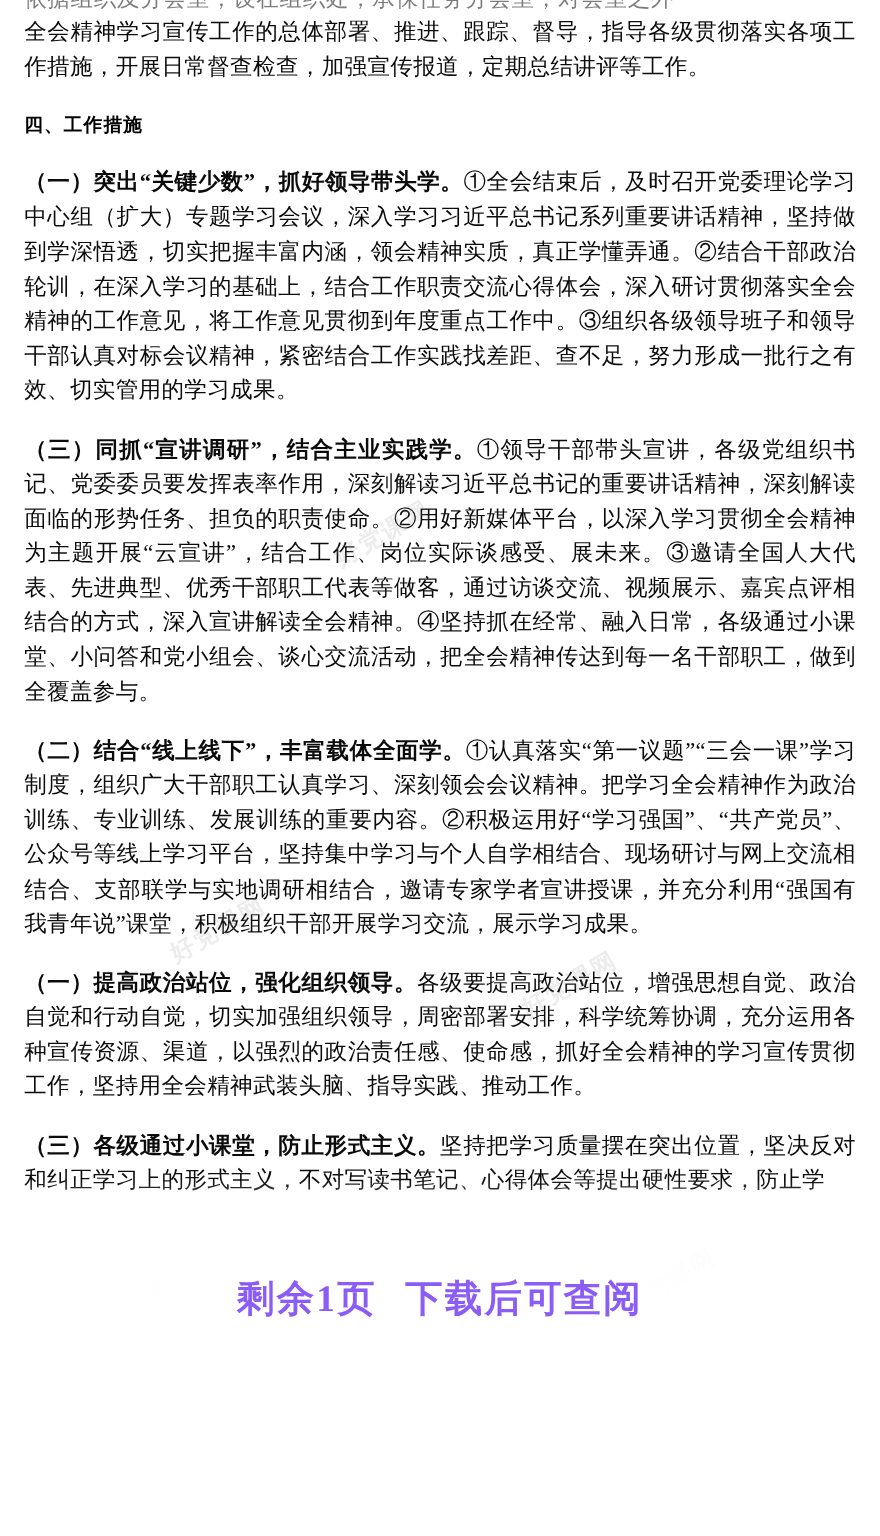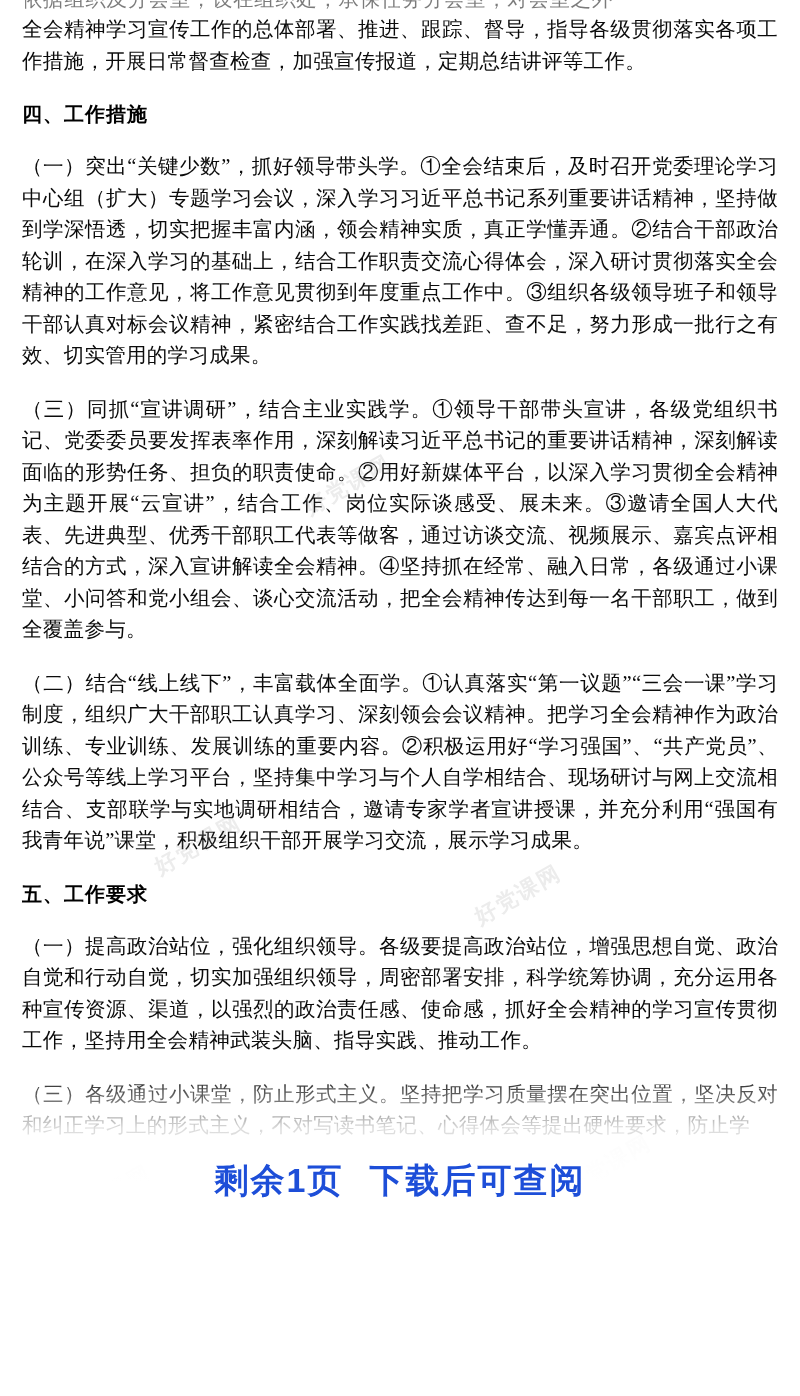--- a/index.html
+++ b/index.html
@@ -47,30 +47,30 @@
     text-align: justify;
     text-justify: inter-ideograph;
     letter-spacing: 0.3px;
     color: #0b0b0b;
   }
   p.first {
     margin-top: 0;
   }
   h2.section-head {
     margin: 22px 0 20px 0;
-    font-size: 20px;
+    font-size: 17px;
     line-height: 30px;
     font-weight: bold;
     letter-spacing: 1px;
   }
   .para-block {
     margin-top: 22px;
   }
   .lead {
-    font-weight: normal;
+    font-weight: bold;
   }
   
   .wm {
     position: absolute;
     color: rgba(150, 150, 150, 0.18);
     font-size: 22px;
     font-weight: bold;
     letter-spacing: 2px;
     transform: rotate(-30deg);
     white-space: nowrap;
@@ -94,22 +94,22 @@
   }
   .footer-bar {
     position: absolute;
     left: 0;
     right: 0;
     bottom: 28px;
     text-align: center;
     font-size: 34px;
     font-weight: bold;
     letter-spacing: 2px;
-    color: #1d4ed8;
-    font-family: Liberation Sans, sans-serif;
+    color: #8b5cf6;
+    font-family: Liberation Serif, serif;
   }
   .footer-bar .gap { display: inline-block; width: 26px; }
 </style>
 </head>
 <body>
 
 <div class="page">
 
   <div class="clipped-top">
     <div class="inner">依据组织及分会室，设在组织处，承保任务分会室，对会室之外</div>
@@ -130,21 +130,20 @@
       <span class="lead">（三）同抓“宣讲调研”，结合主业实践学。</span><span>①领导干部带头宣讲，各级党组织书记、党委委员要发挥表率作用，深刻解读习近平总书记的重要讲话精神，深刻解读面临的形势任务、担负的职责使命。②用好新媒体平台，以深入学习贯彻全会精神为主题开展“云宣讲”，结合工作、岗位实际谈感受、展未来。③邀请全国人大代表、先进典型、优秀干部职工代表等做客，通过访谈交流、视频展示、嘉宾点评相结合的方式，深入宣讲解读全会精神。④坚持抓在经常、融入日常，各级通过小课堂、小问答和党小组会、谈心交流活动，把全会精神传达到每一名干部职工，做到全覆盖参与。</span>
     </p>
   </div>
 
   <div class="para-block">
     <p class="body-text">
       <span class="lead">（二）结合“线上线下”，丰富载体全面学。</span><span>①认真落实“第一议题”“三会一课”学习制度，组织广大干部职工认真学习、深刻领会会议精神。把学习全会精神作为政治训练、专业训练、发展训练的重要内容。②积极运用好“学习强国”、“共产党员”、公众号等线上学习平台，坚持集中学习与个人自学相结合、现场研讨与网上交流相结合、支部联学与实地调研相结合，邀请专家学者宣讲授课，并充分利用“强国有我青年说”课堂，积极组织干部开展学习交流，展示学习成果。</span>
     </p>
   </div>
 
-  <h2 class="section-head">五、工作要求</h2>
 
   <div class="para-block">
     <p class="body-text">
       <span class="lead">（一）提高政治站位，强化组织领导。</span><span>各级要提高政治站位，增强思想自觉、政治自觉和行动自觉，切实加强组织领导，周密部署安排，科学统筹协调，充分运用各种宣传资源、渠道，以强烈的政治责任感、使命感，抓好全会精神的学习宣传贯彻工作，坚持用全会精神武装头脑、指导实践、推动工作。</span>
     </p>
   </div>
 
 
   <div class="para-block">
     <p class="body-text">

